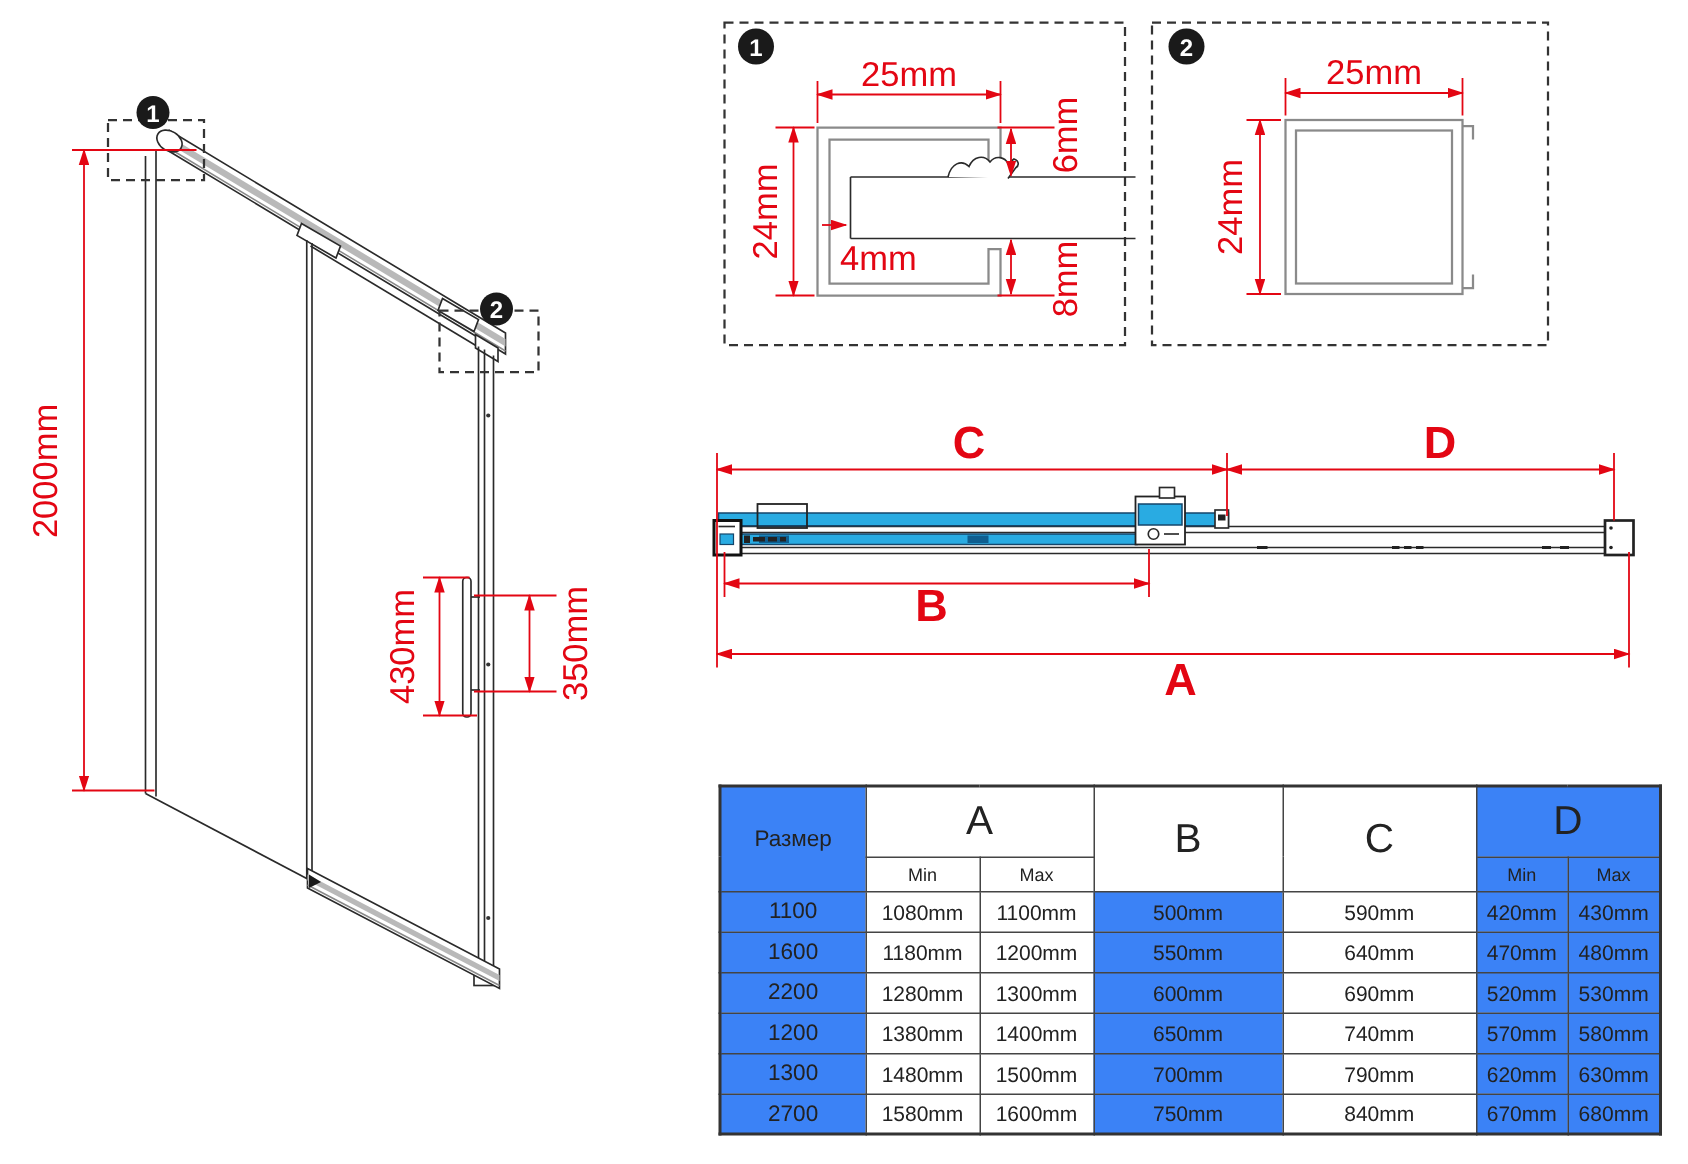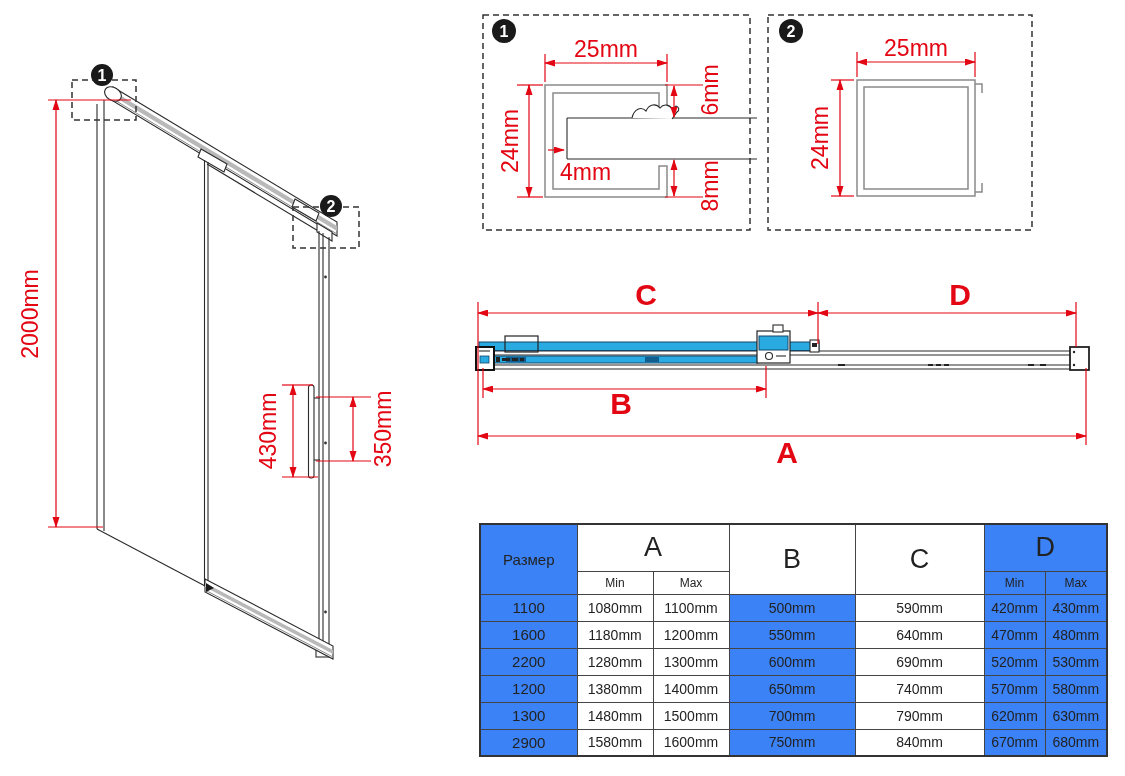--- a/index.html
+++ b/index.html
@@ -282,21 +282,21 @@
       <tr class="datarow">
         <td class="rowhead shade">1300</td>
         <td class="val">1480mm</td>
         <td class="val">1500mm</td>
         <td class="val shade">700mm</td>
         <td class="val">790mm</td>
         <td class="val shade">620mm</td>
         <td class="val shade">630mm</td>
       </tr>
       <tr class="datarow">
-        <td class="rowhead shade">2900</td>
+        <td class="rowhead shade">2700</td>
         <td class="val">1580mm</td>
         <td class="val">1600mm</td>
         <td class="val shade">750mm</td>
         <td class="val">840mm</td>
         <td class="val shade">670mm</td>
         <td class="val shade">680mm</td>
       </tr>
     </tbody>
   </table>
 </div>

